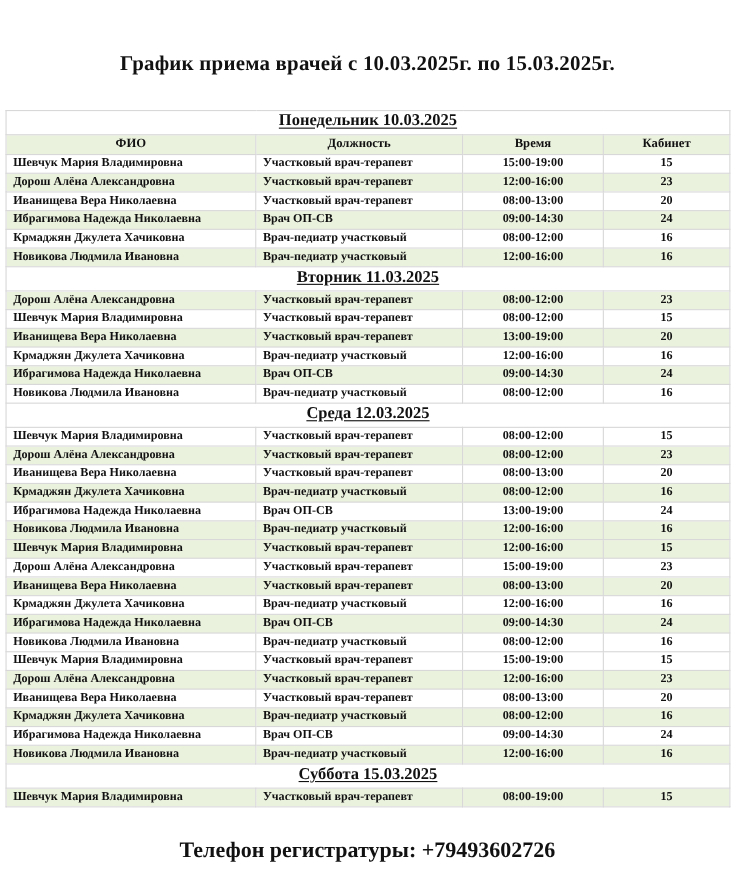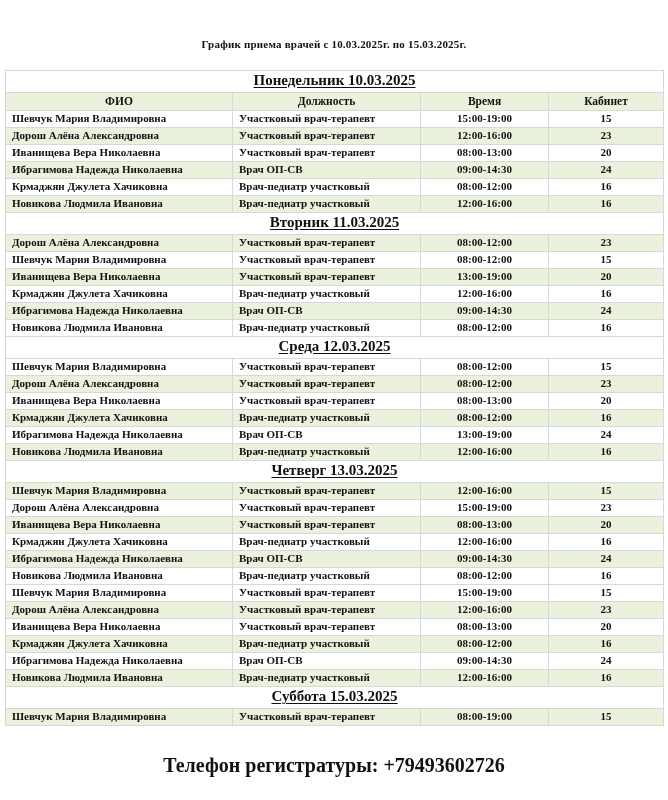--- a/index.html
+++ b/index.html
@@ -9,25 +9,25 @@
   }
   body {
     width: 668px;
     height: 800px;
     font-family: "Liberation Serif", "DejaVu Serif", serif;
     font-weight: bold;
     color: #111111;
     overflow: hidden;
   }
   .page-title {
-    margin: 2px;
+    margin: 12px;
     padding-top: 36px;
     padding-bottom: 18px;
     text-align: center;
-    font-size: 11px;
+    font-size: 19px;
     font-weight: bold;
     letter-spacing: 0.2px;
   }
   table.schedule {
     width: 658px;
     margin-left: 5px;
     border-collapse: collapse;
     table-layout: fixed;
   }
   table.schedule td, table.schedule th {
@@ -196,23 +196,20 @@
           <td class="c1">Врач ОП-СВ</td>
           <td class="c2">13:00-19:00</td>
           <td class="c3">24</td>
         </tr>
         <tr class="data-row shaded">
           <td class="c0">Новикова Людмила Ивановна</td>
           <td class="c1">Врач-педиатр участковый</td>
           <td class="c2">12:00-16:00</td>
           <td class="c3">16</td>
         </tr>
-        <tr class="day-title-row">
-          <td colspan="4"><span class="day-title">Четверг 13.03.2025</span></td>
-        </tr>
         <tr class="data-row shaded">
           <td class="c0">Шевчук Мария Владимировна</td>
           <td class="c1">Участковый врач-терапевт</td>
           <td class="c2">12:00-16:00</td>
           <td class="c3">15</td>
         </tr>
         <tr class="data-row">
           <td class="c0">Дорош Алёна Александровна</td>
           <td class="c1">Участковый врач-терапевт</td>
           <td class="c2">15:00-19:00</td>

